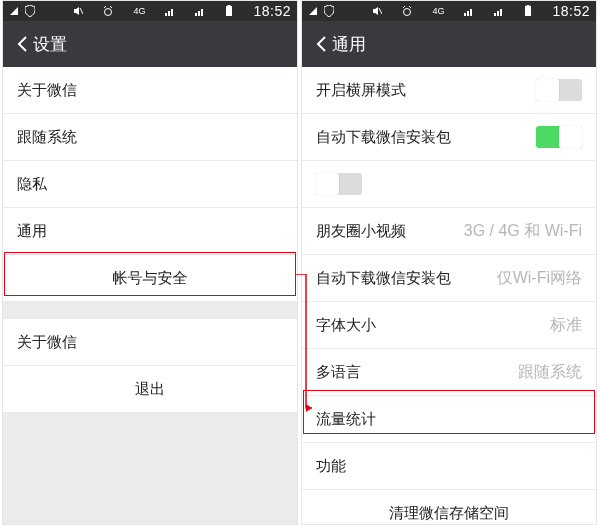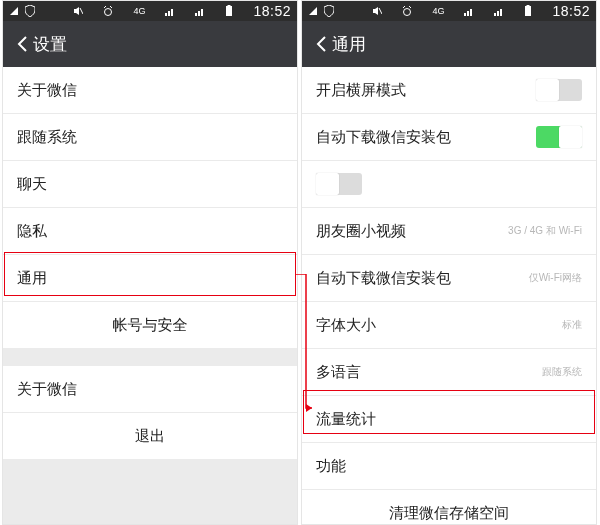--- a/index.html
+++ b/index.html
@@ -16,21 +16,21 @@
   
   .header{height:46px;background:#393a3e;color:#fff;display:flex;align-items:center;padding:0 10px;}
   .back{width:20px;height:20px;display:flex;align-items:center;justify-content:center;}
   .title{font-size:17px;}
   
   .group{background:#fff;margin-top:0;}
   .gap{height:18px;background:#ebebeb;}
   .row{height:46px;display:flex;align-items:center;justify-content:space-between;padding:0 14px;border-bottom:1px solid #eaeaea;font-size:15px;color:#222;background:#fff;}
   .row:last-child{border-bottom:none;justify-content:center;}
   .row .label{}
-  .row .value{font-size:10px;color:#b7b7b7;}
+  .row .value{font-size:16px;color:#b7b7b7;}
   
   .hl{position:absolute;border:1.5px solid #e60012;box-sizing:border-box;pointer-events:none;}
   
   .switch{width:46px;height:22px;border-radius:3px;background:#dcdcdc;position:relative;}
   .switch .knob{position:absolute;top:0;width:23px;height:22px;background:#fff;border-radius:2px;box-shadow:0 0 1px rgba(0,0,0,.3);}
   .switch.off .knob{left:0;}
   .switch.on{background:#4cd964;}
   .switch.on .knob{right:0;}
   
   .connector{position:absolute;pointer-events:none;}
@@ -99,23 +99,20 @@
     <span class="title">设置</span>
   </div>
   <div class="group">
     <div class="row">
         <span class="label">关于微信</span>
       </div>
     <div class="row">
         <span class="label">跟随系统</span>
       </div>
     <div class="row">
-        <span class="label">聊天</span>
-      </div>
-    <div class="row">
         <span class="label">隐私</span>
       </div>
     <div class="row">
         <span class="label">通用</span>
       </div>
     <div class="row">
         <span class="label">帐号与安全</span>
       </div>
   </div>
   <div class="gap"></div>

